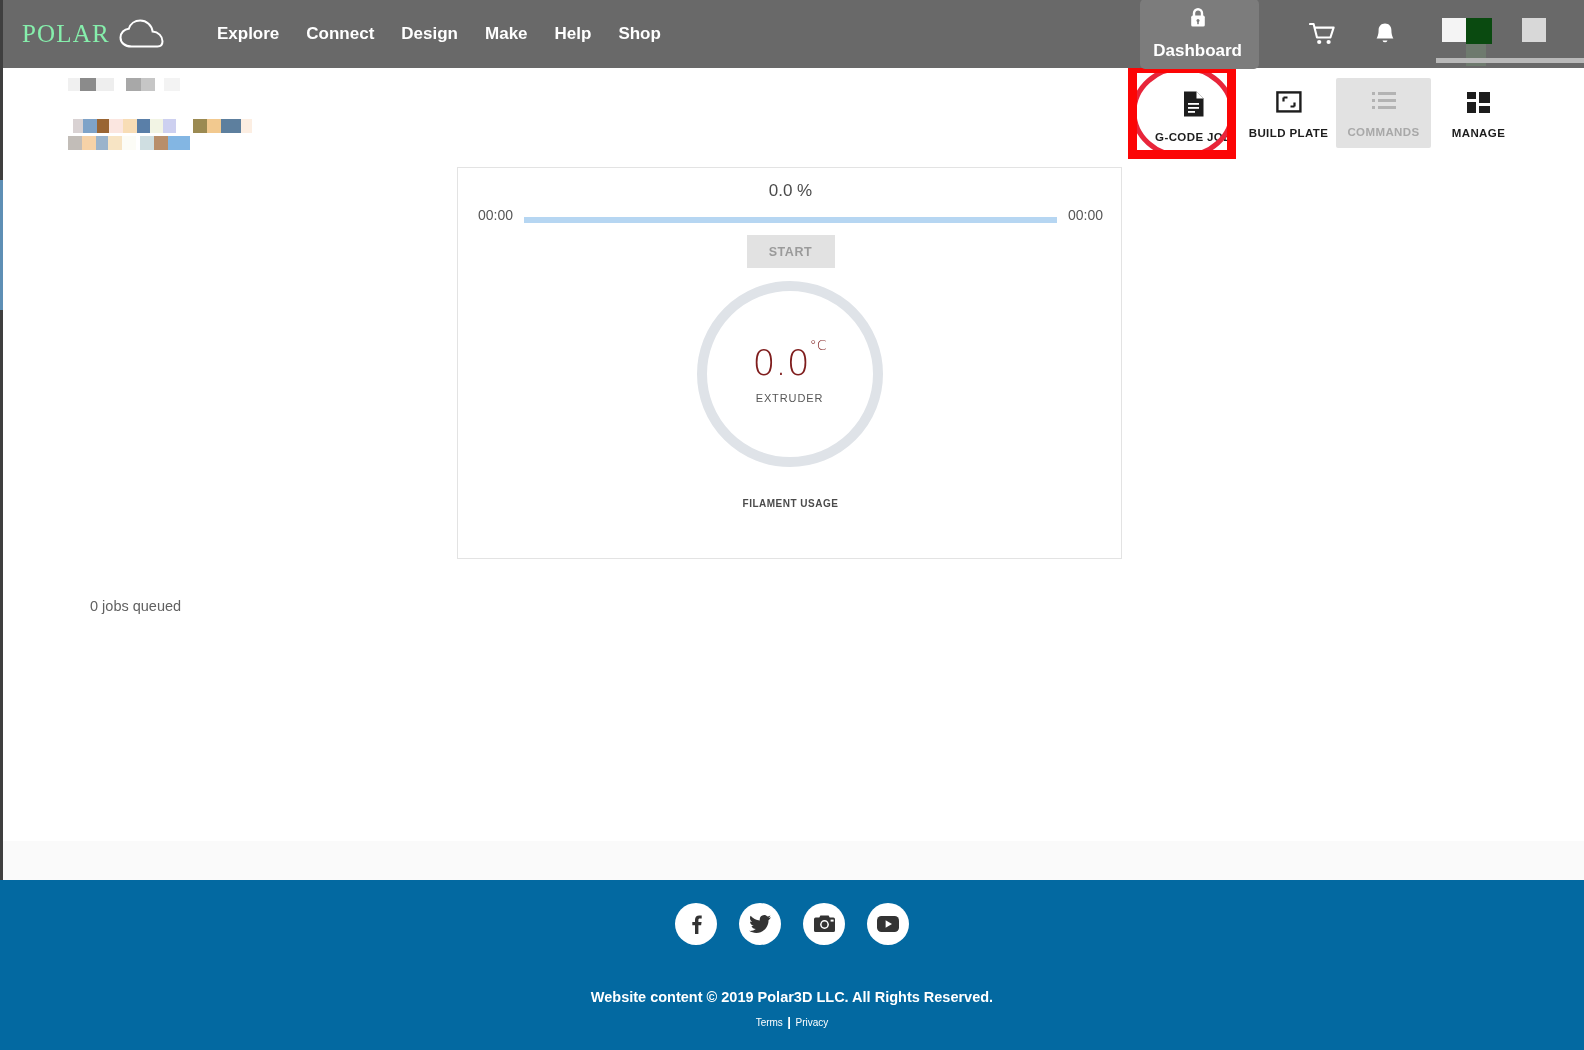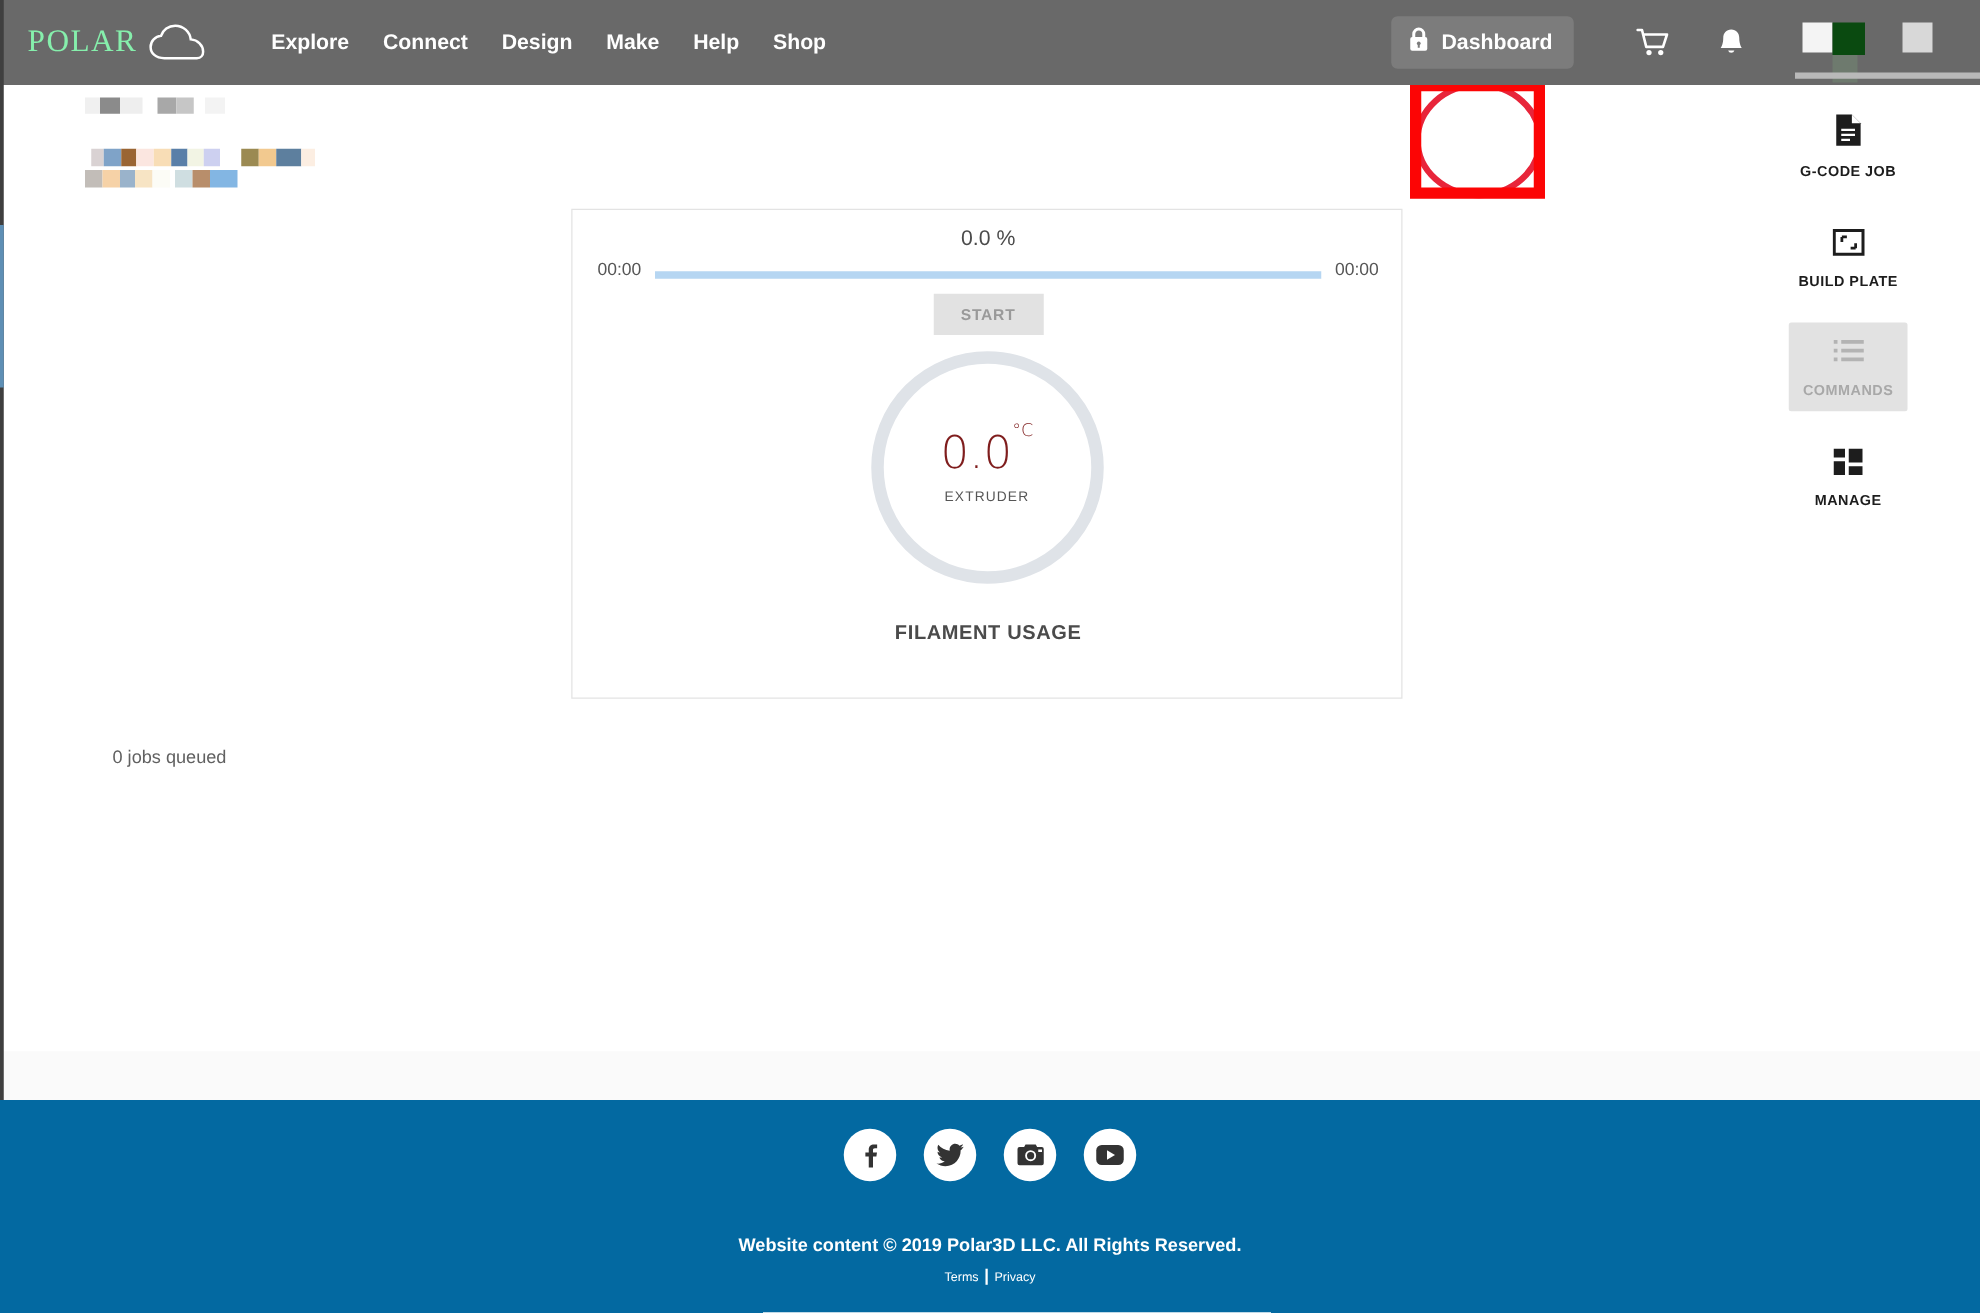--- a/index.html
+++ b/index.html
@@ -81,20 +81,21 @@
   }
   .dashboard-btn {
     display: flex;
     align-items: center;
     gap: 9px;
     background: #7c7c7c;
     border-radius: 5px;
     padding: 8px 17px 8px 13px;
     cursor: pointer;
     margin-right: 50px;
+    flex-direction: column;
   }
   .dashboard-btn-label {
     color: #ffffff;
     font-size: 17px;
     font-weight: bold;
     white-space: nowrap;
   }
   .nav-icon-btn {
     cursor: pointer;
     margin-right: 38px;
@@ -131,23 +132,22 @@
     width: 250px; height: 82px;
   }
   .px { position: absolute; }
 
   
   .tabs {
     position: absolute;
     right: 58px; top: 78px;
     display: flex;
     align-items: flex-start;
-    gap: 16px;
+    gap: 0px;
     z-index: 20;
-    flex-direction: column;
   }
   .tab {
     width: 95px;
     padding: 12px 4px 10px 4px;
     display: flex;
     flex-direction: column;
     align-items: center;
     gap: 9px;
     cursor: pointer;
     background: transparent;
@@ -277,21 +277,21 @@
     letter-spacing: 0.9px;
   }
 
   .filament {
     position: absolute;
     left: 0; top: 330px;
     width: 665px;
     text-align: center;
   }
   .filament-title {
-    font-size: 16px;
+    font-size: 10px;
     font-weight: bold;
     color: #4b4b4b;
     letter-spacing: 0.5px;
   }
   .filament-value {
     margin-top: 8px;
     font-size: 19px;
     color: #3f3f3f;
   }
 

